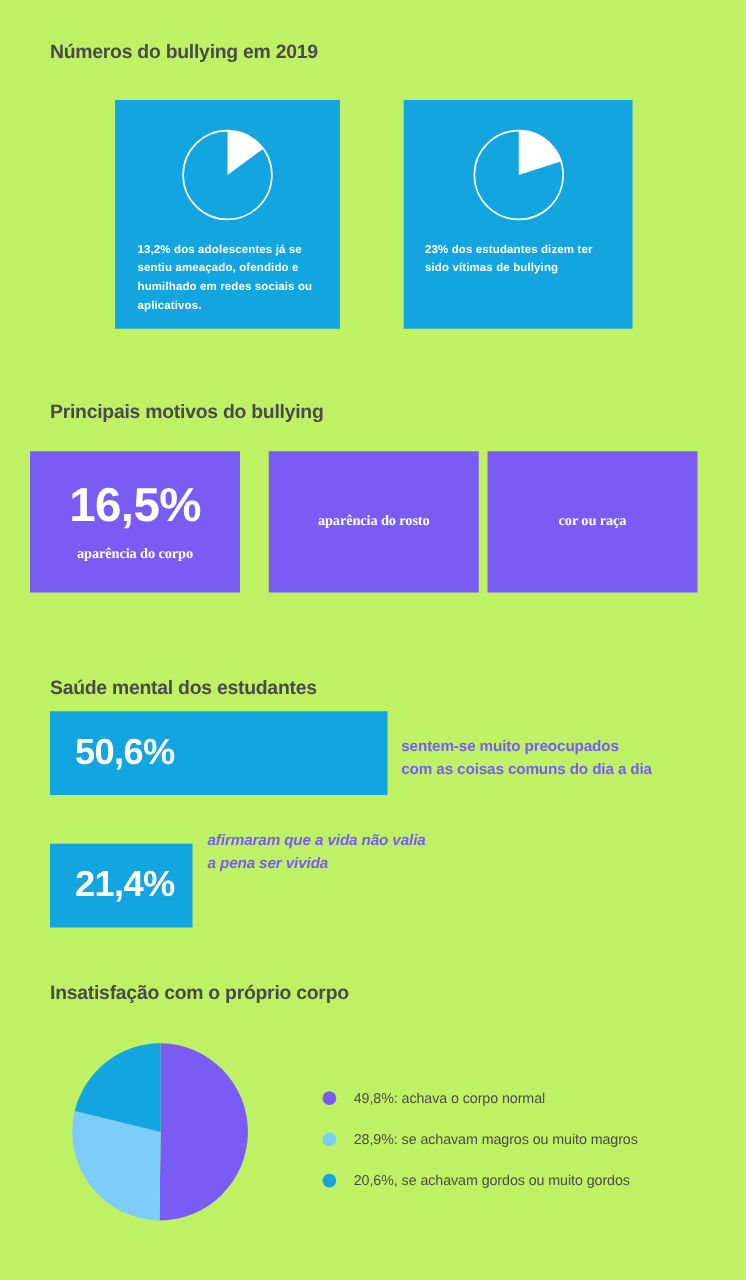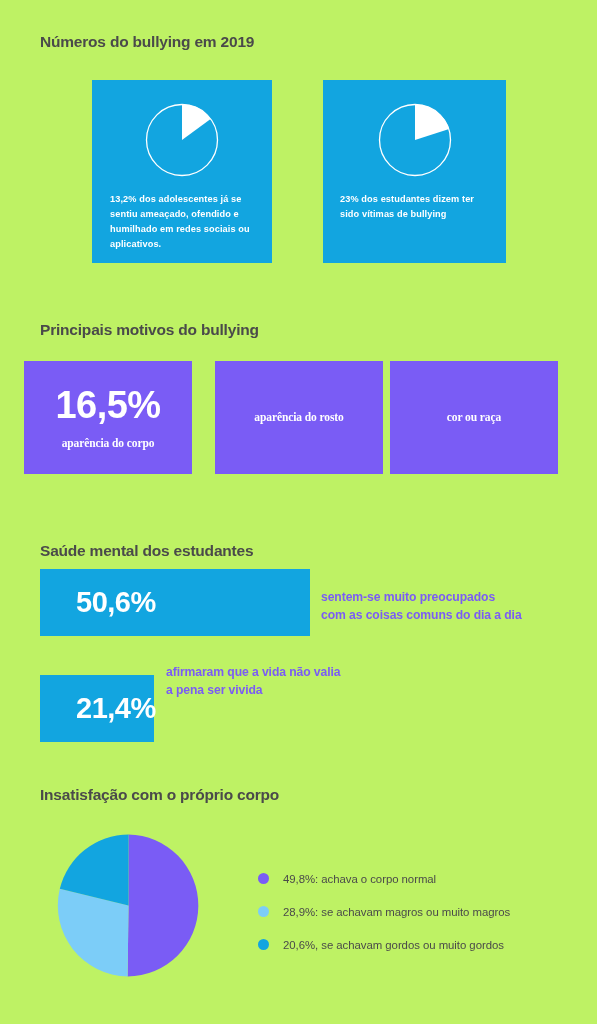--- a/index.html
+++ b/index.html
@@ -90,21 +90,21 @@
     background: #12a5e0;
     display: flex;
     align-items: center;
     box-sizing: border-box;
   }
   .bar .bar-pct {
     color: #ffffff;
     font-size: 29px;
     font-weight: bold;
     letter-spacing: -0.5px;
-    padding-left: 36px;
+    padding-left: 20px;
     line-height: 1;
   }
   .bar-note {
     position: absolute;
     color: #7a5cf5;
     font-size: 12.2px;
     font-weight: bold;
     line-height: 1.5;
     letter-spacing: -0.1px;
   }
@@ -187,21 +187,21 @@
     <span class="bar-pct">50,6%</span>
   </div>
   <div class="bar-note" style="left:321px; top:588px; width:245px;">
     <div>sentem-se muito preocupados</div>
     <div>com as coisas comuns do dia a dia</div>
   </div>
 
   <div class="bar" style="left:40px; top:652px; width:114px; height:67px;margin-top:23px;">
     <span class="bar-pct">21,4%</span>
   </div>
-  <div class="bar-note" style="left:166px; top:663px; width:235px;">
+  <div class="bar-note" style="left:166px; top:663px; width:235px;font-style:italic;">
     <div>afirmaram que a vida não valia</div>
     <div>a pena ser vivida</div>
   </div>
 
   <div class="section-title" style="left:40px; top:786px;">Insatisfação com o próprio corpo</div>
 
   <svg class="pie" style="left:57px; top:834px;" width="143" height="143" viewBox="0 0 143 143">
 
     <path d="M 71.5 71.5 L 71.5 0.5 A 71 71 0 0 1 70.61 142.49 Z" fill="#7a5cf5"></path>
 

